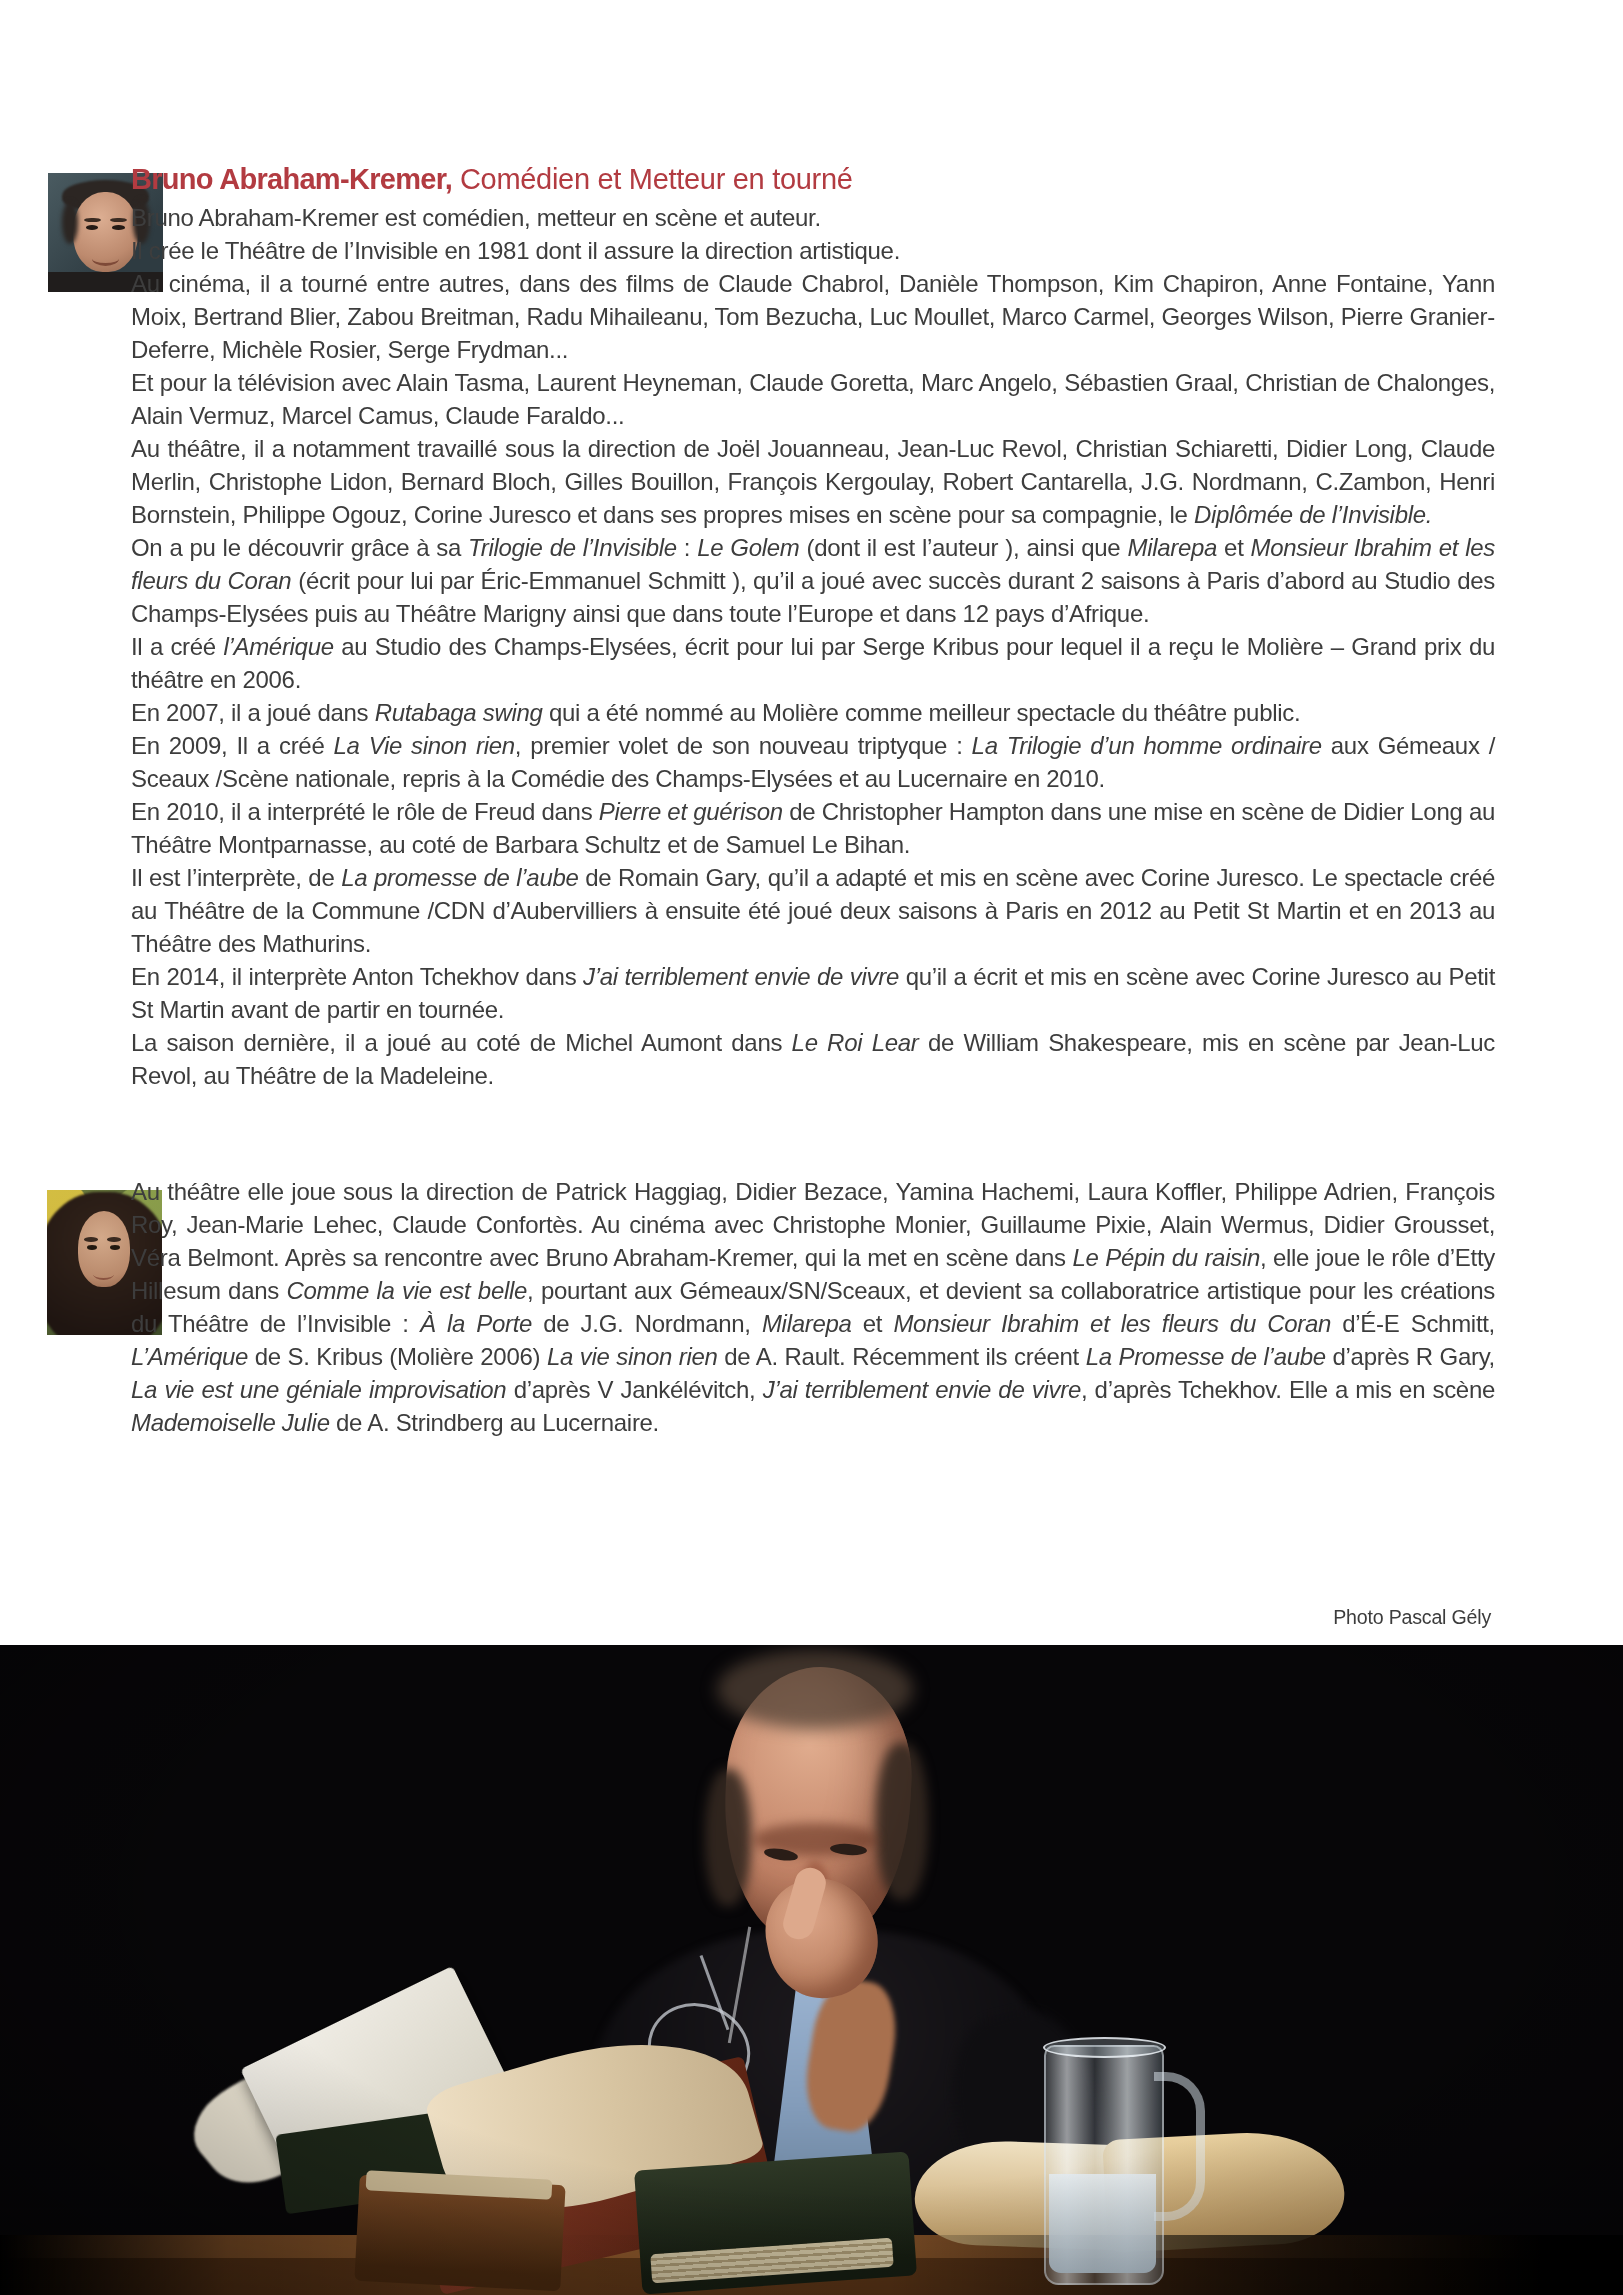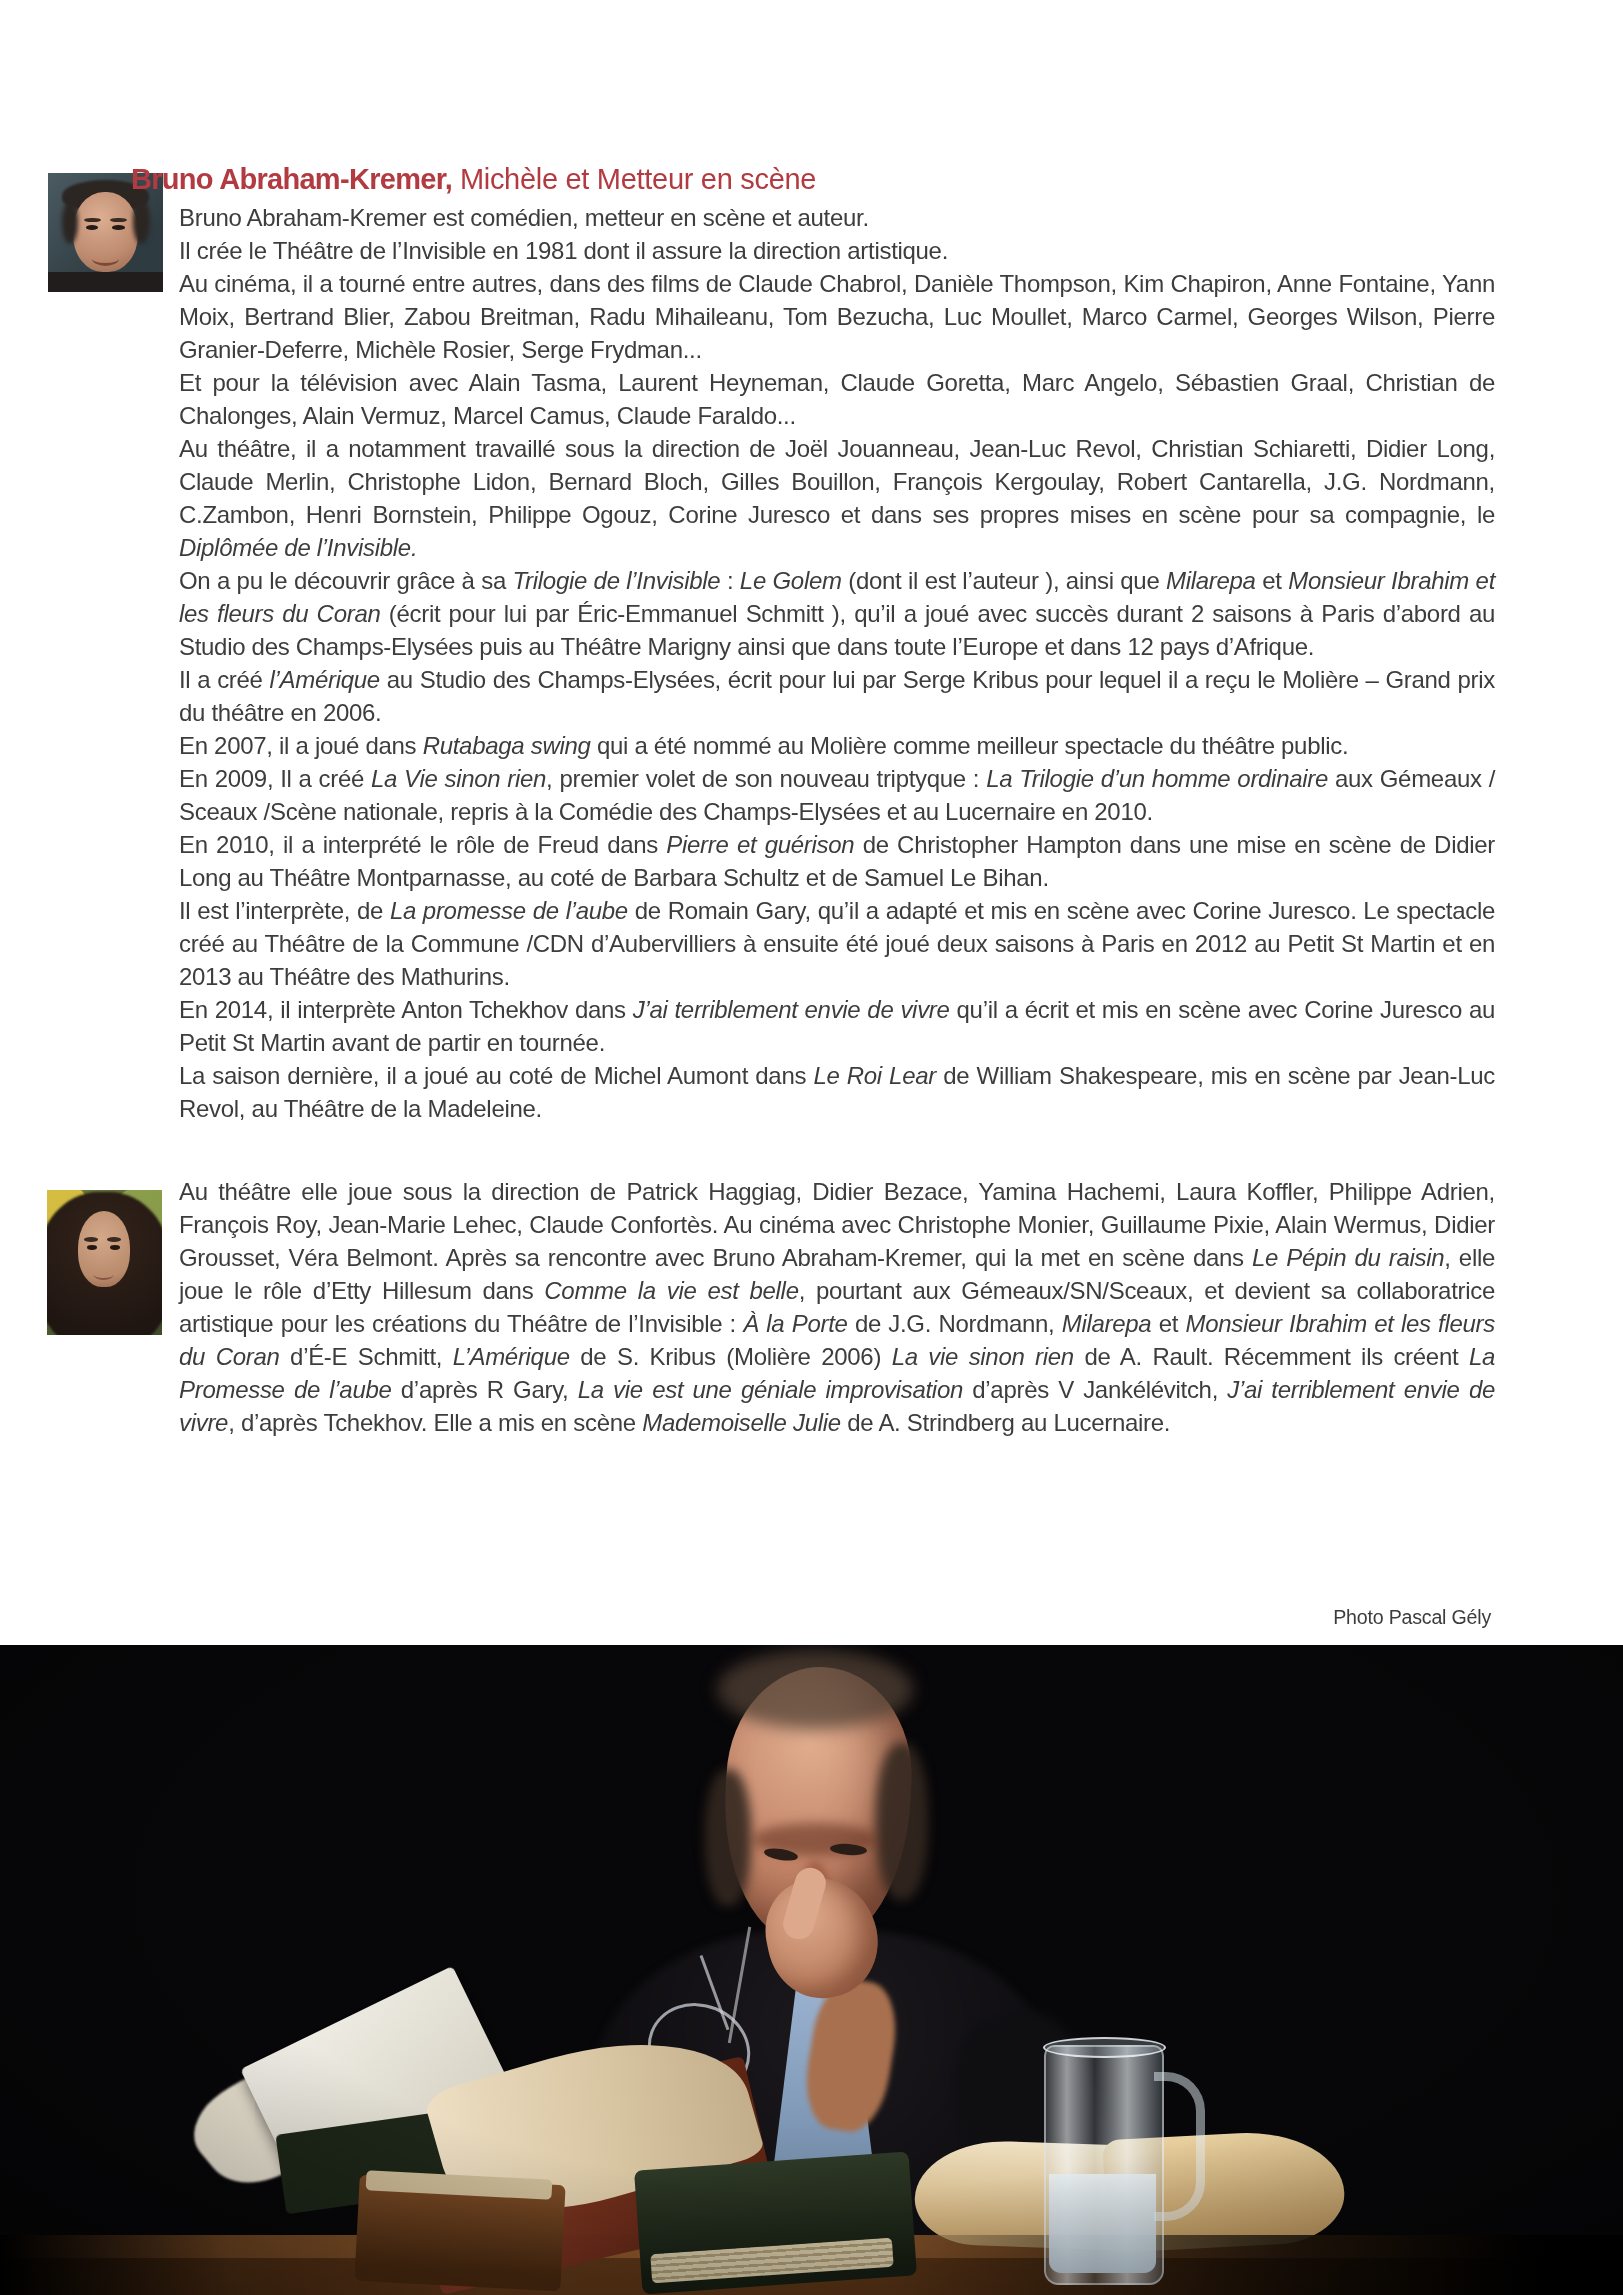--- a/index.html
+++ b/index.html
@@ -17,21 +17,21 @@
   }
   
   .bio{position:absolute;left:131px;width:1364px;}
   .bio h2{
     margin:0 0 5.2px 0;font-size:29px;line-height:34px;font-weight:700;
     color:var(--heading-red);letter-spacing:-0.7px;white-space:nowrap;
   }
   .bio h2 .role{font-weight:300;margin-left:7.9px;letter-spacing:-0.3px;}
   .bio p{
     margin:0;font-size:24px;line-height:33px;text-align:justify;
-    letter-spacing:-0.3px;color:var(--body-text);font-weight:400;padding-left:48px;
+    letter-spacing:-0.3px;color:var(--body-text);font-weight:400;
   }
   .bio p i{font-style:italic;}
   #bio-bruno{top:162px;}
   #bio-corine{top:1175px;}
   
   .portrait{position:absolute;overflow:hidden;background:#444;}
   .portrait *{position:absolute;}
   #photo-bruno{left:7.9px;top:162px;width:115px;height:119px;}
   #photo-bruno .bg{inset:0;background:linear-gradient(135deg,#4a5b61,#2e3b41 70%);}
   #photo-bruno .face{left:22%;top:16%;width:56%;height:68%;border-radius:48% 48% 46% 46%;
@@ -174,21 +174,21 @@
     <div class="hair-r"></div>
     <div class="brow-l"></div>
     <div class="brow-r"></div>
     <div class="eye-l"></div>
     <div class="eye-r"></div>
     <div class="smile"></div>
     <div class="coat"></div>
   </figure>
 
   <section class="bio" id="bio-bruno">
-    <h2><span>Bruno Abraham-Kremer,</span><span class="role">Michèle et Metteur en scène</span></h2>
+    <h2><span>Bruno Abraham-Kremer,</span><span class="role">Comédien et Metteur en tourné</span></h2>
     <p>Bruno Abraham-Kremer est comédien, metteur en scène et auteur.</p>
     <p>Il crée le Théâtre de l’Invisible en 1981 dont il assure la direction artistique.</p>
     <p>Au cinéma, il a tourné entre autres, dans des films de Claude Chabrol, Danièle Thompson, Kim Chapiron, Anne Fontaine, Yann Moix, Bertrand Blier, Zabou Breitman, Radu Mihaileanu, Tom Bezucha, Luc Moullet, Marco Carmel, Georges Wilson, Pierre Granier-Deferre, Michèle Rosier, Serge Frydman...</p>
     <p>Et pour la télévision avec Alain Tasma, Laurent Heyneman, Claude Goretta, Marc Angelo, Sébastien Graal, Christian de Chalonges, Alain Vermuz, Marcel Camus, Claude Faraldo...</p>
     <p>Au théâtre, il a notamment travaillé sous la direction de Joël Jouanneau, Jean-Luc Revol, Christian Schiaretti, Didier Long, Claude Merlin, Christophe Lidon, Bernard Bloch, Gilles Bouillon, François Kergoulay, Robert Cantarella, J.G. Nordmann, C.Zambon, Henri Bornstein, Philippe Ogouz, Corine Juresco et dans ses propres mises en scène pour sa compagnie, le <i>Diplômée de l’Invisible.</i></p>
     <p>On a pu le découvrir grâce à sa <i>Trilogie de l’Invisible</i> : <i>Le Golem</i> (dont il est l’auteur ), ainsi que <i>Milarepa</i> et <i>Monsieur Ibrahim et les fleurs du Coran</i> (écrit pour lui par Éric-Emmanuel Schmitt ), qu’il a joué avec succès durant 2 saisons à Paris d’abord au Studio des Champs-Elysées puis au Théâtre Marigny ainsi que dans toute l’Europe et dans 12 pays d’Afrique.</p>
     <p>Il a créé <i>l’Amérique</i> au Studio des Champs-Elysées, écrit pour lui par Serge Kribus pour lequel il a reçu le Molière – Grand prix du théâtre en 2006.</p>
     <p>En 2007, il a joué dans <i>Rutabaga swing</i> qui a été nommé au Molière comme meilleur spectacle du théâtre public.</p>
     <p>En 2009, Il a créé <i>La Vie sinon rien</i>, premier volet de son nouveau triptyque : <i>La Trilogie d’un homme ordinaire</i> aux Gémeaux / Sceaux /Scène nationale, repris à la Comédie des Champs-Elysées et au Lucernaire en 2010.</p>
     <p>En 2010, il a interprété le rôle de Freud dans <i>Pierre et guérison</i> de Christopher Hampton dans une mise en scène de Didier Long au Théâtre Montparnasse, au coté de Barbara Schultz et de Samuel Le Bihan.</p>

